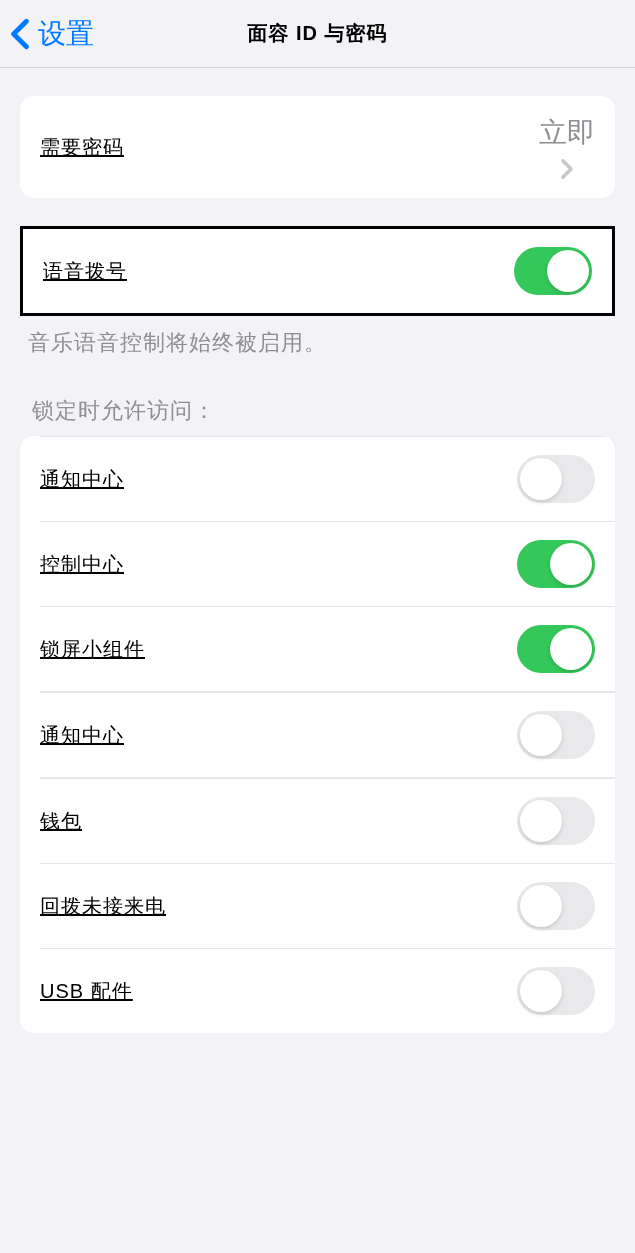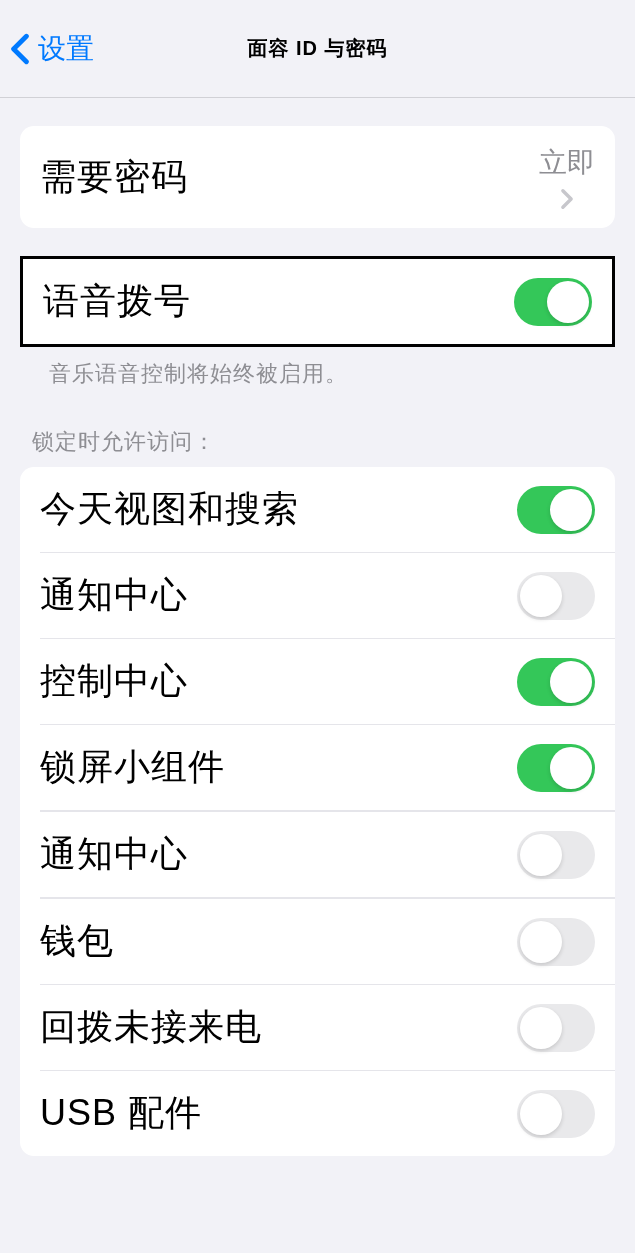--- a/index.html
+++ b/index.html
@@ -10,21 +10,21 @@
     body {
       font-family: -apple-system, "Helvetica Neue", sans-serif;
       background: #f2f2f7;
       width: 635px;
       height: 1253px;
       overflow: hidden;
     }
     .header {
       display: flex;
       align-items: center;
-      height: 98px;
+      height: 68px;
       background: #f2f2f7;
       border-bottom: 1px solid #d1d1d6;
       position: relative;
     }
     .back-button {
       display: flex;
       align-items: center;
       color: #007aff;
       font-size: 28px;
       padding-left: 10px;
@@ -59,23 +59,24 @@
       margin: 0 20px;
     }
     .row {
       display: flex;
       align-items: center;
       justify-content: space-between;
       padding: 18px 20px;
       min-height: 75px;
     }
     .row-label {
-      font-size: 36px;
+      font-size: 20px;
       color: #000;
       letter-spacing: 1px;
+      text-decoration: underline;
     }
     .row-value {
       font-size: 28px;
       color: #8e8e93;
       display: flex;
       align-items: center;
       gap: 6px;
       flex-direction: column;
     }
     .chevron-right {
@@ -84,21 +85,21 @@
       color: #c7c7cc;
     }
     .separator {
       height: 1px;
       background: #e5e5ea;
       margin-left: 20px;
     }
     .footer-text {
       font-size: 22px;
       color: #8e8e93;
-      padding: 12px 32px 0 49px;
+      padding: 12px 32px 0 28px;
       letter-spacing: 1px;
     }
     .section-header {
       font-size: 22px;
       color: #8e8e93;
       padding: 38px 16px 10px 32px;
       letter-spacing: 1px;
     }
     .toggle {
       width: 78px;
@@ -165,26 +166,20 @@
           <div class="toggle-knob"></div>
         </div>
       </div>
     </div>
   </div>
   <div class="footer-text">音乐语音控制将始终被启用。</div>
 
   <div class="section-header">锁定时允许访问：</div>
 
   <div class="group" style="margin-top:0;" id="lock-access-list">
-      <div class="row">
-        <span class="row-label">今天视图和搜索</span>
-        <div class="toggle on">
-          <div class="toggle-knob"></div>
-        </div>
-      </div>
       <div class="separator"></div>
       <div class="row">
         <span class="row-label">通知中心</span>
         <div class="toggle off">
           <div class="toggle-knob"></div>
         </div>
       </div>
       <div class="separator"></div>
       <div class="row">
         <span class="row-label">控制中心</span>

